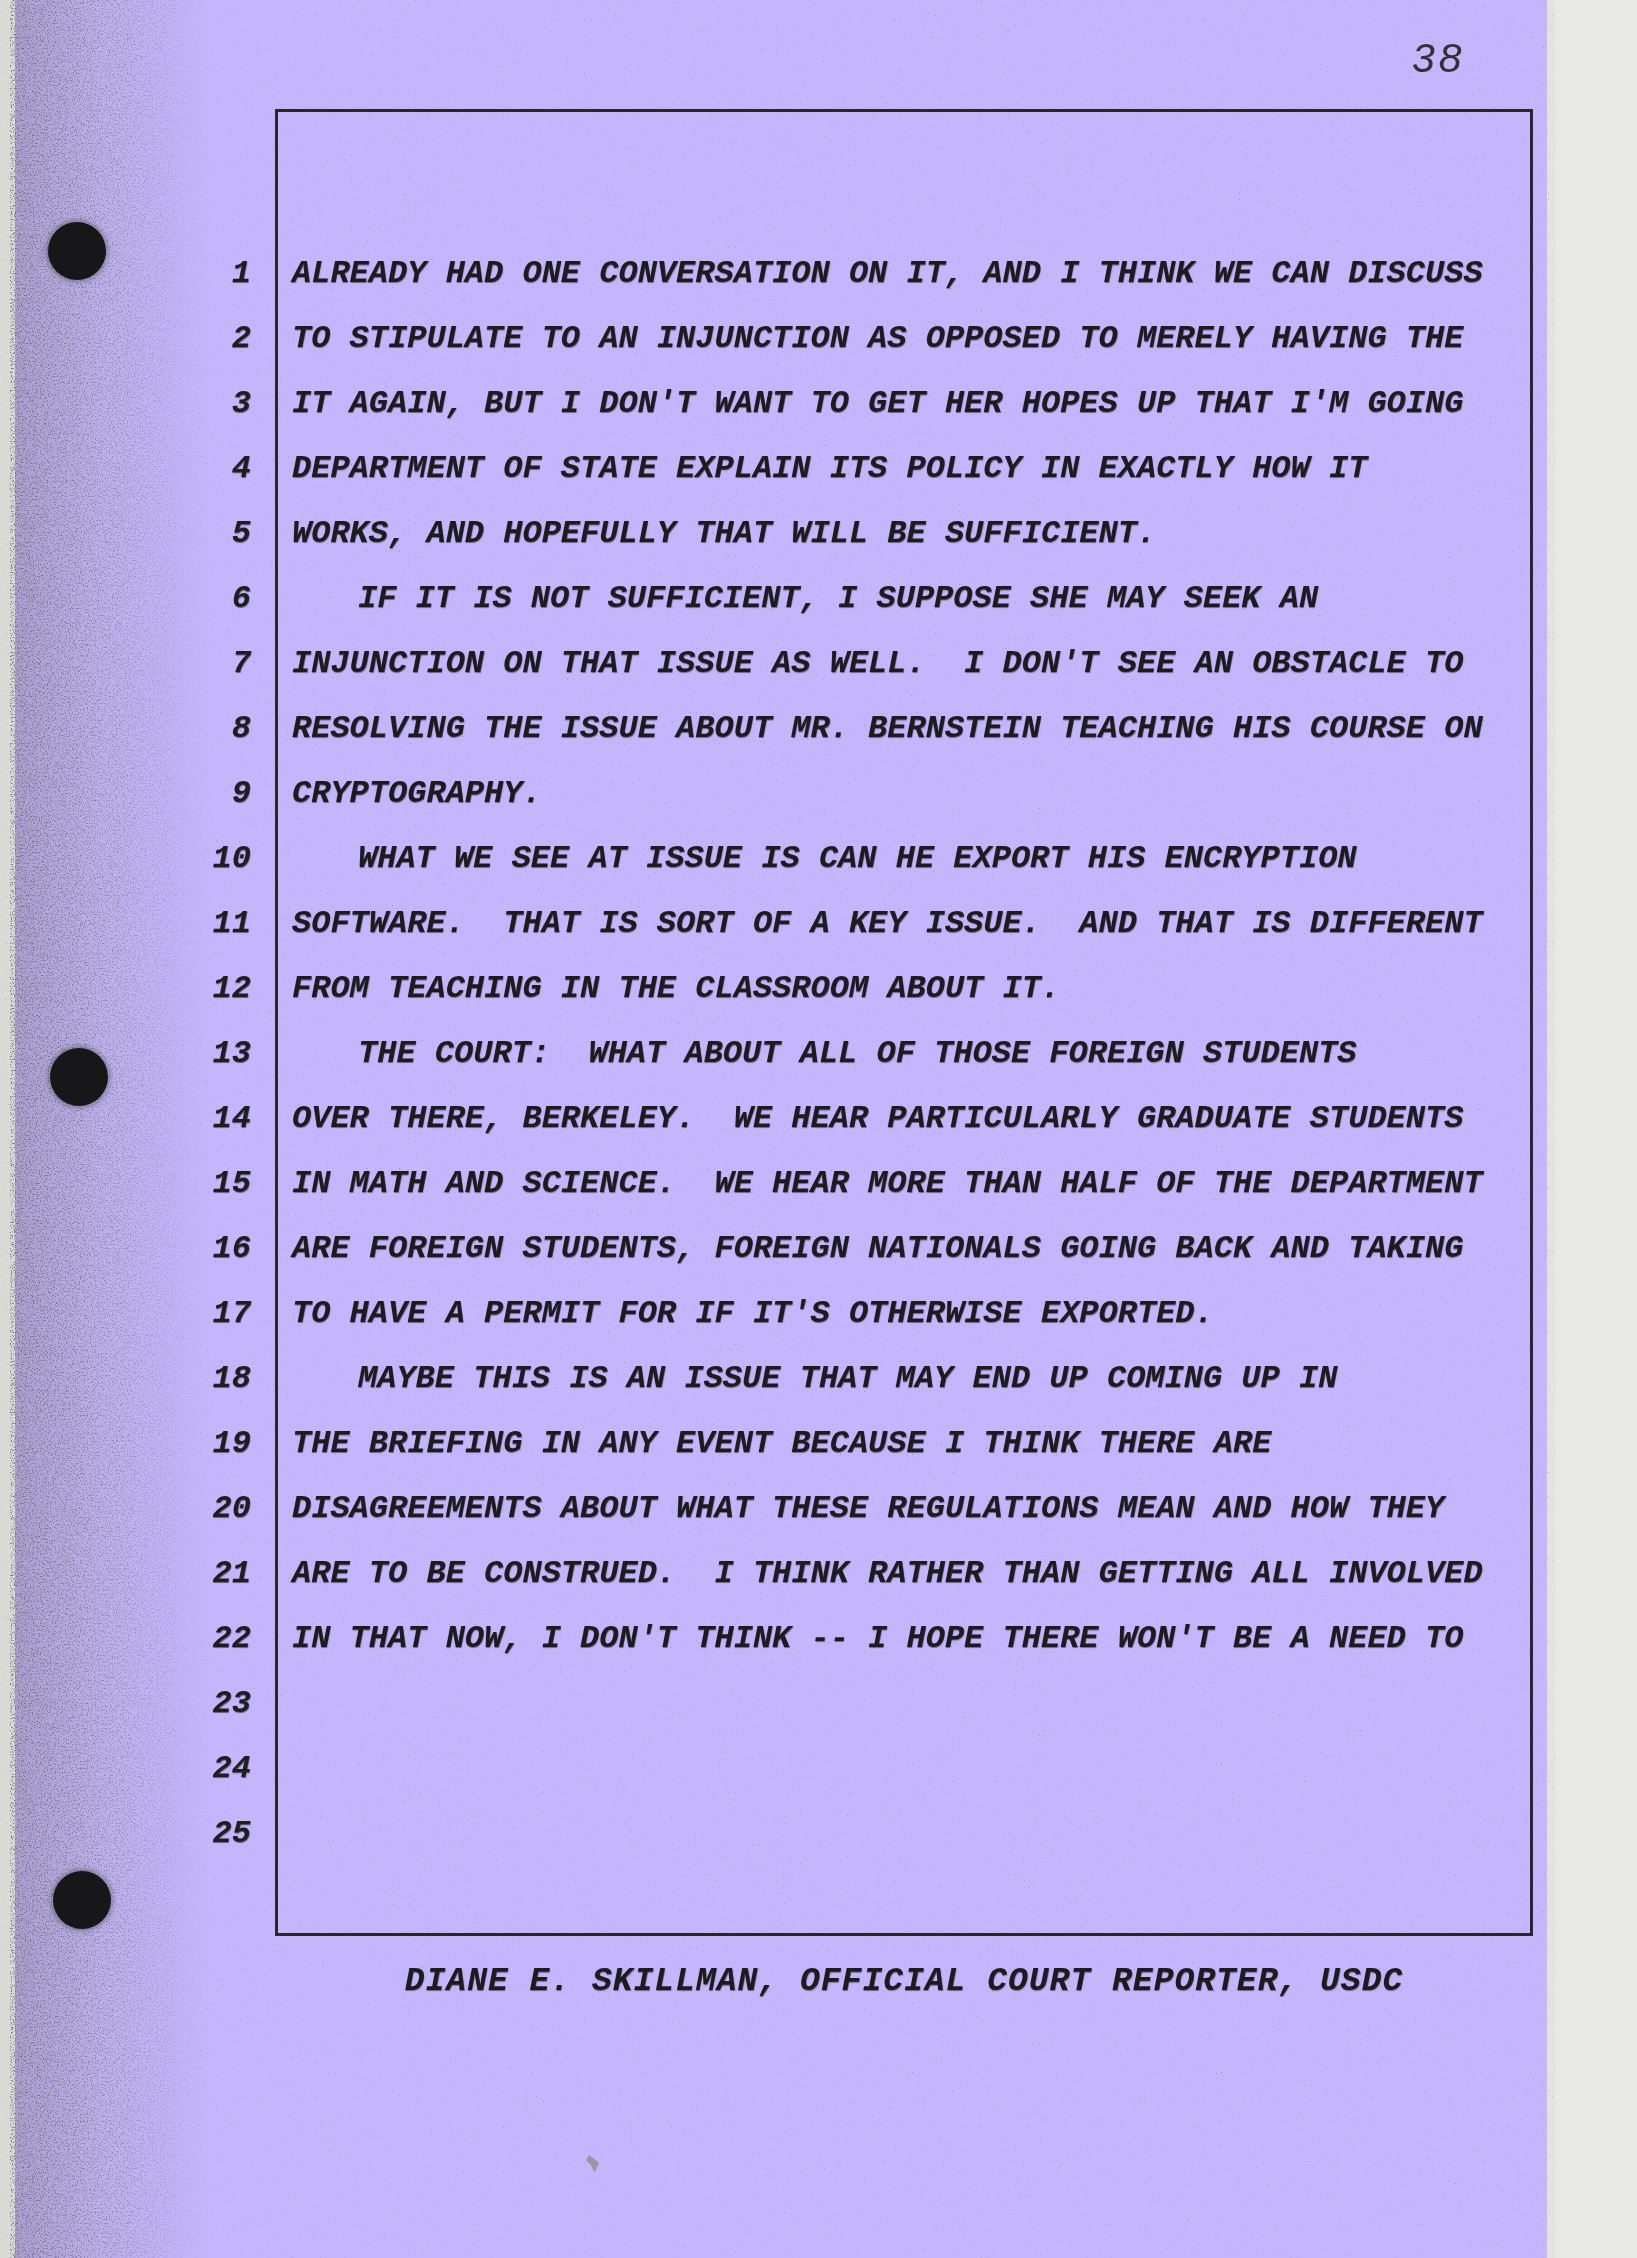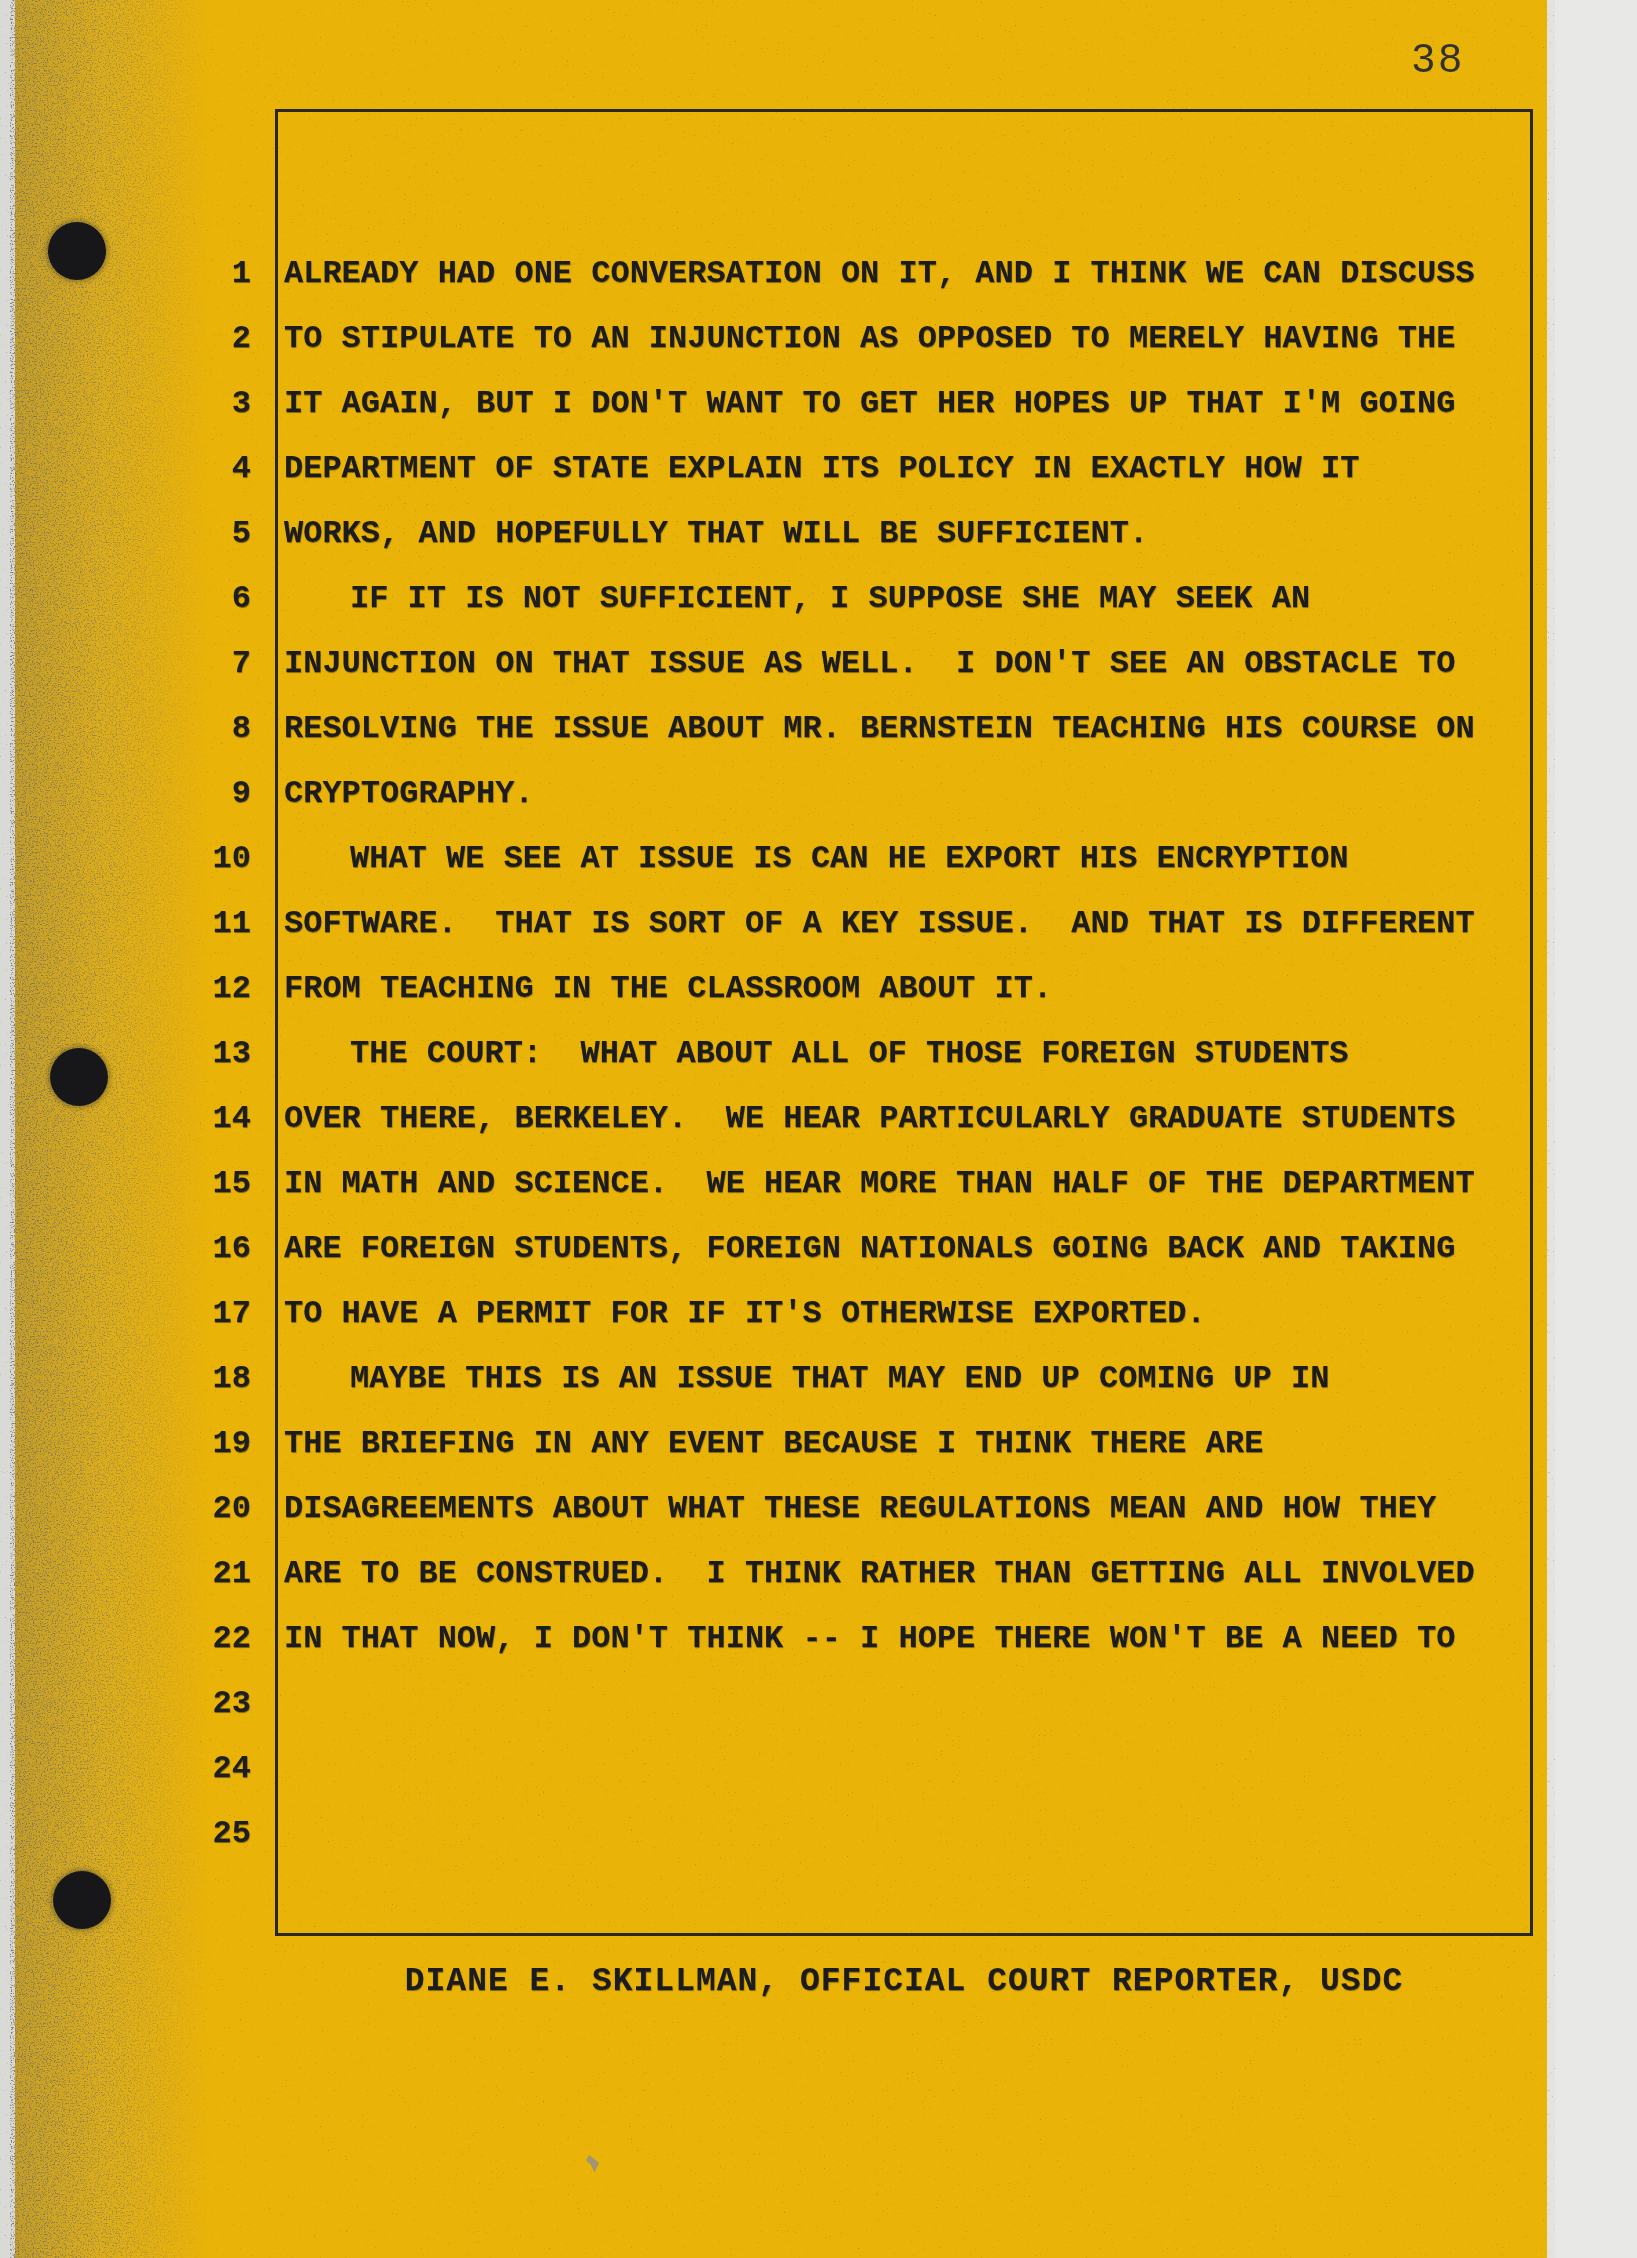--- a/index.html
+++ b/index.html
@@ -1,19 +1,20 @@
 <!DOCTYPE html>
 <html><head>
 <meta charset="utf-8">
 <style>
   html,body { margin:0; padding:0; background:#e8e8e6; }
   .page {
     position:relative; width:1555px; height:2258px;
-    background:#eab308; overflow:hidden;
+    background:#c4b5fd; overflow:hidden;
     font-family:"Liberation Mono","DejaVu Sans Mono",monospace;
+    font-style:italic;
   }
   
   .edge-left  { position:absolute; left:0; top:0; width:15.4px; height:100%; background:#d9d9d6; }
   .edge-right { position:absolute; right:0; top:0; width:7.7px; height:100%; background:#e3e3e0; }
   
   .band-left {
     position:absolute; left:15.4px; top:0; width:193px; height:100%;
     background:linear-gradient(90deg, rgba(110,110,108,0.30), rgba(140,140,138,0.14) 45%, rgba(170,170,168,0) 100%);
   }
   .noise-svg { position:absolute; left:0; top:0; pointer-events:none; }
@@ -36,21 +37,21 @@
     position:absolute; left:275px; top:109px; width:1258px; height:1827px;
     border:3.9px solid #28282b; box-sizing:border-box; background:transparent;
   }
   
   .numcol { position:absolute; left:145px; top:253px; width:106px; text-align:right; }
   .lnum {
     height:65px; line-height:42px; font-size:32px; font-weight:700;
     color:#1e1e20; text-shadow:0.4px 0.6px 0.8px rgba(25,25,25,0.55);
   }
   
-  .textcol { position:absolute; left:284px; top:253px; width:1238px; }
+  .textcol { position:absolute; left:292px; top:253px; width:1238px; }
   .ltext {
     height:65px; line-height:42px; font-size:32px; font-weight:700;
     color:#1c1c1e; white-space:pre; text-shadow:0.4px 0.7px 0.9px rgba(25,25,25,0.5);
   }
   .ltext.indent { padding-left:66px; }
   
   .footer {
     position:absolute; left:290px; top:1963px; width:1228px; text-align:center;
     font-size:33px; font-weight:700; letter-spacing:1px; color:#1c1c1e;
     text-shadow:0.4px 0.7px 0.9px rgba(25,25,25,0.5);

